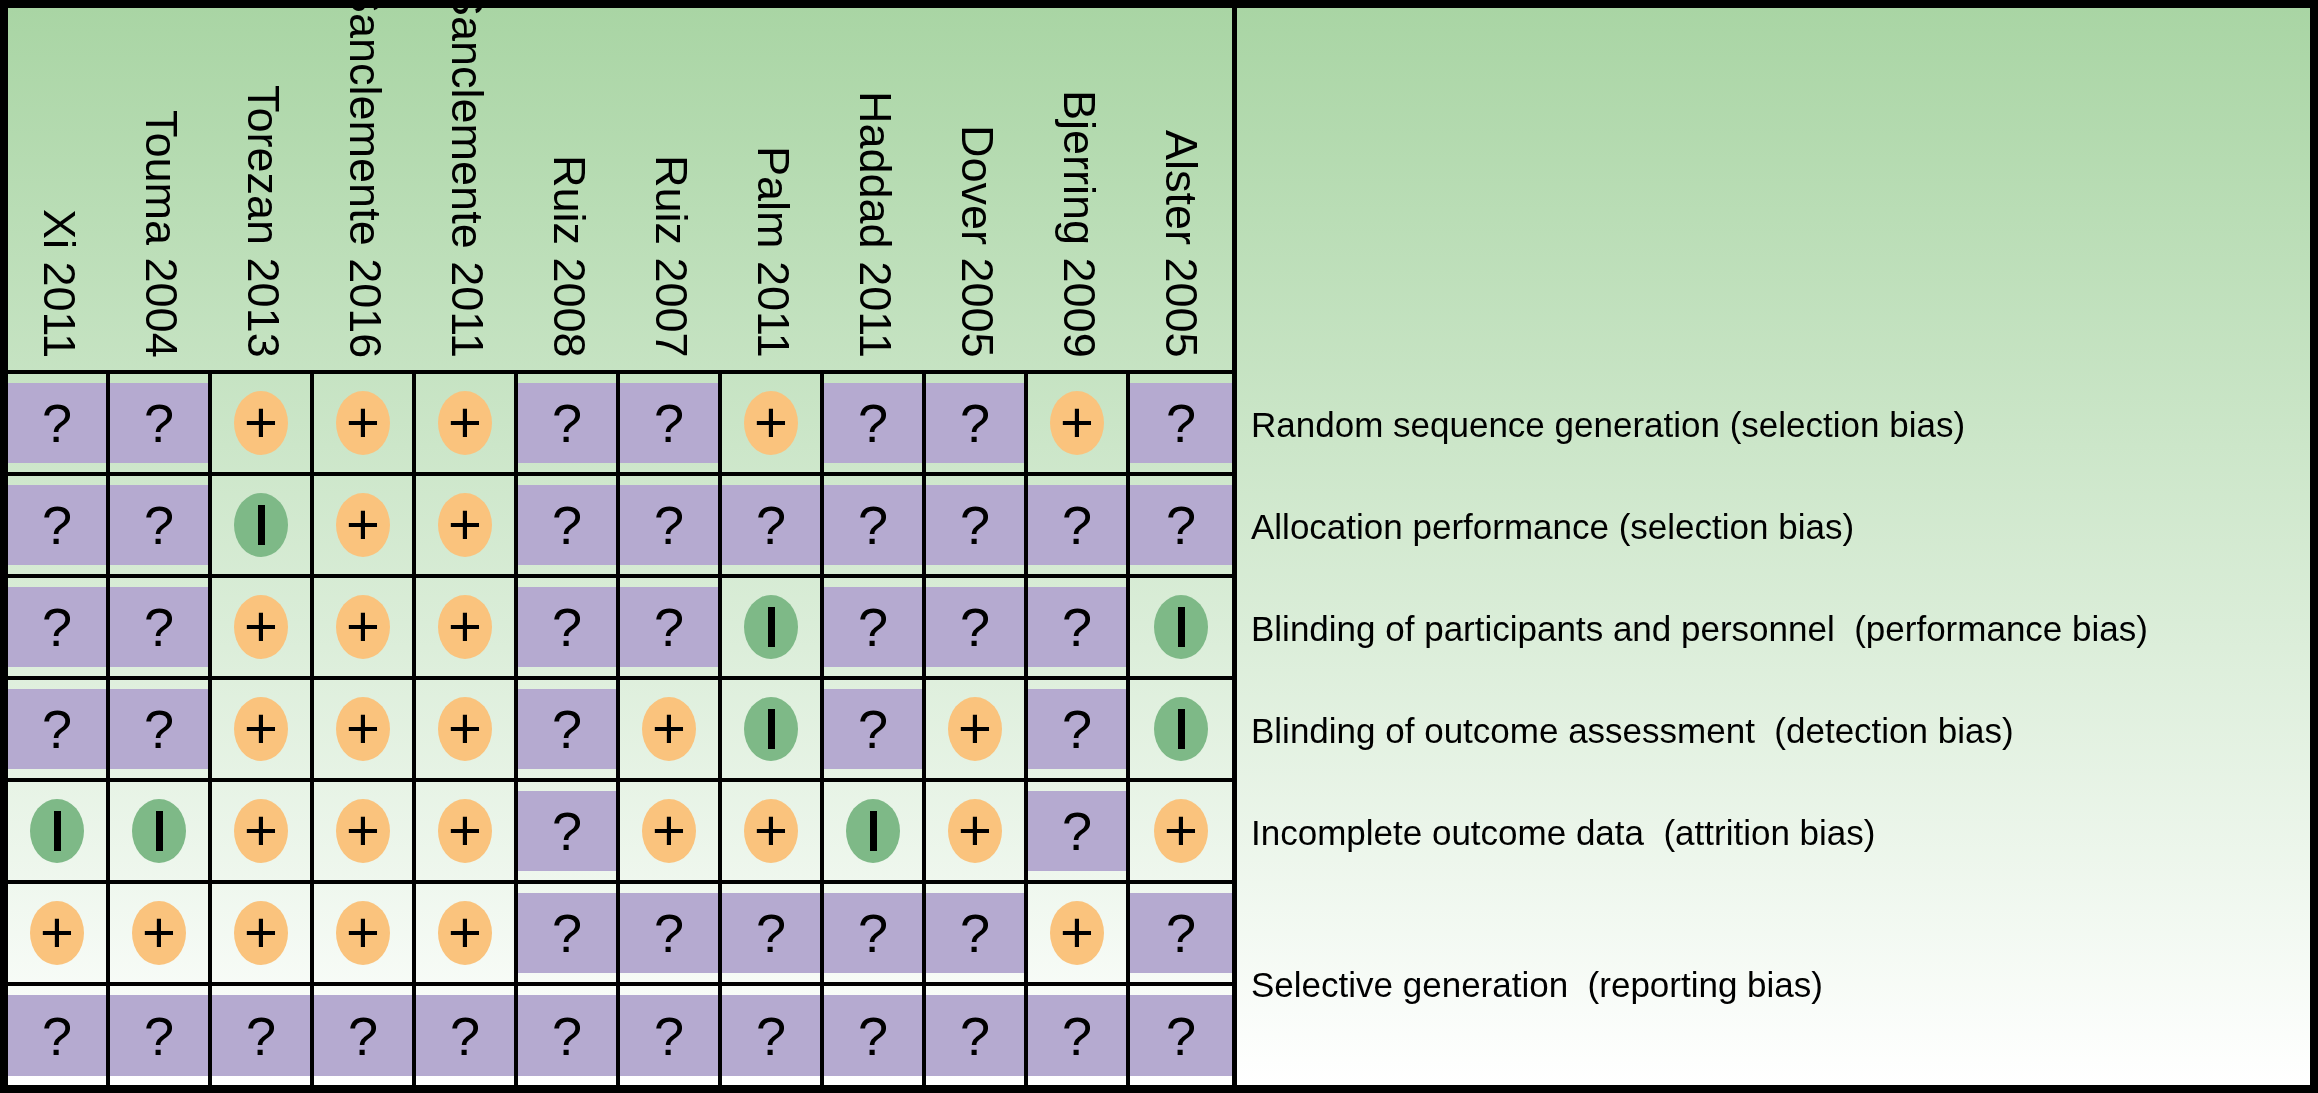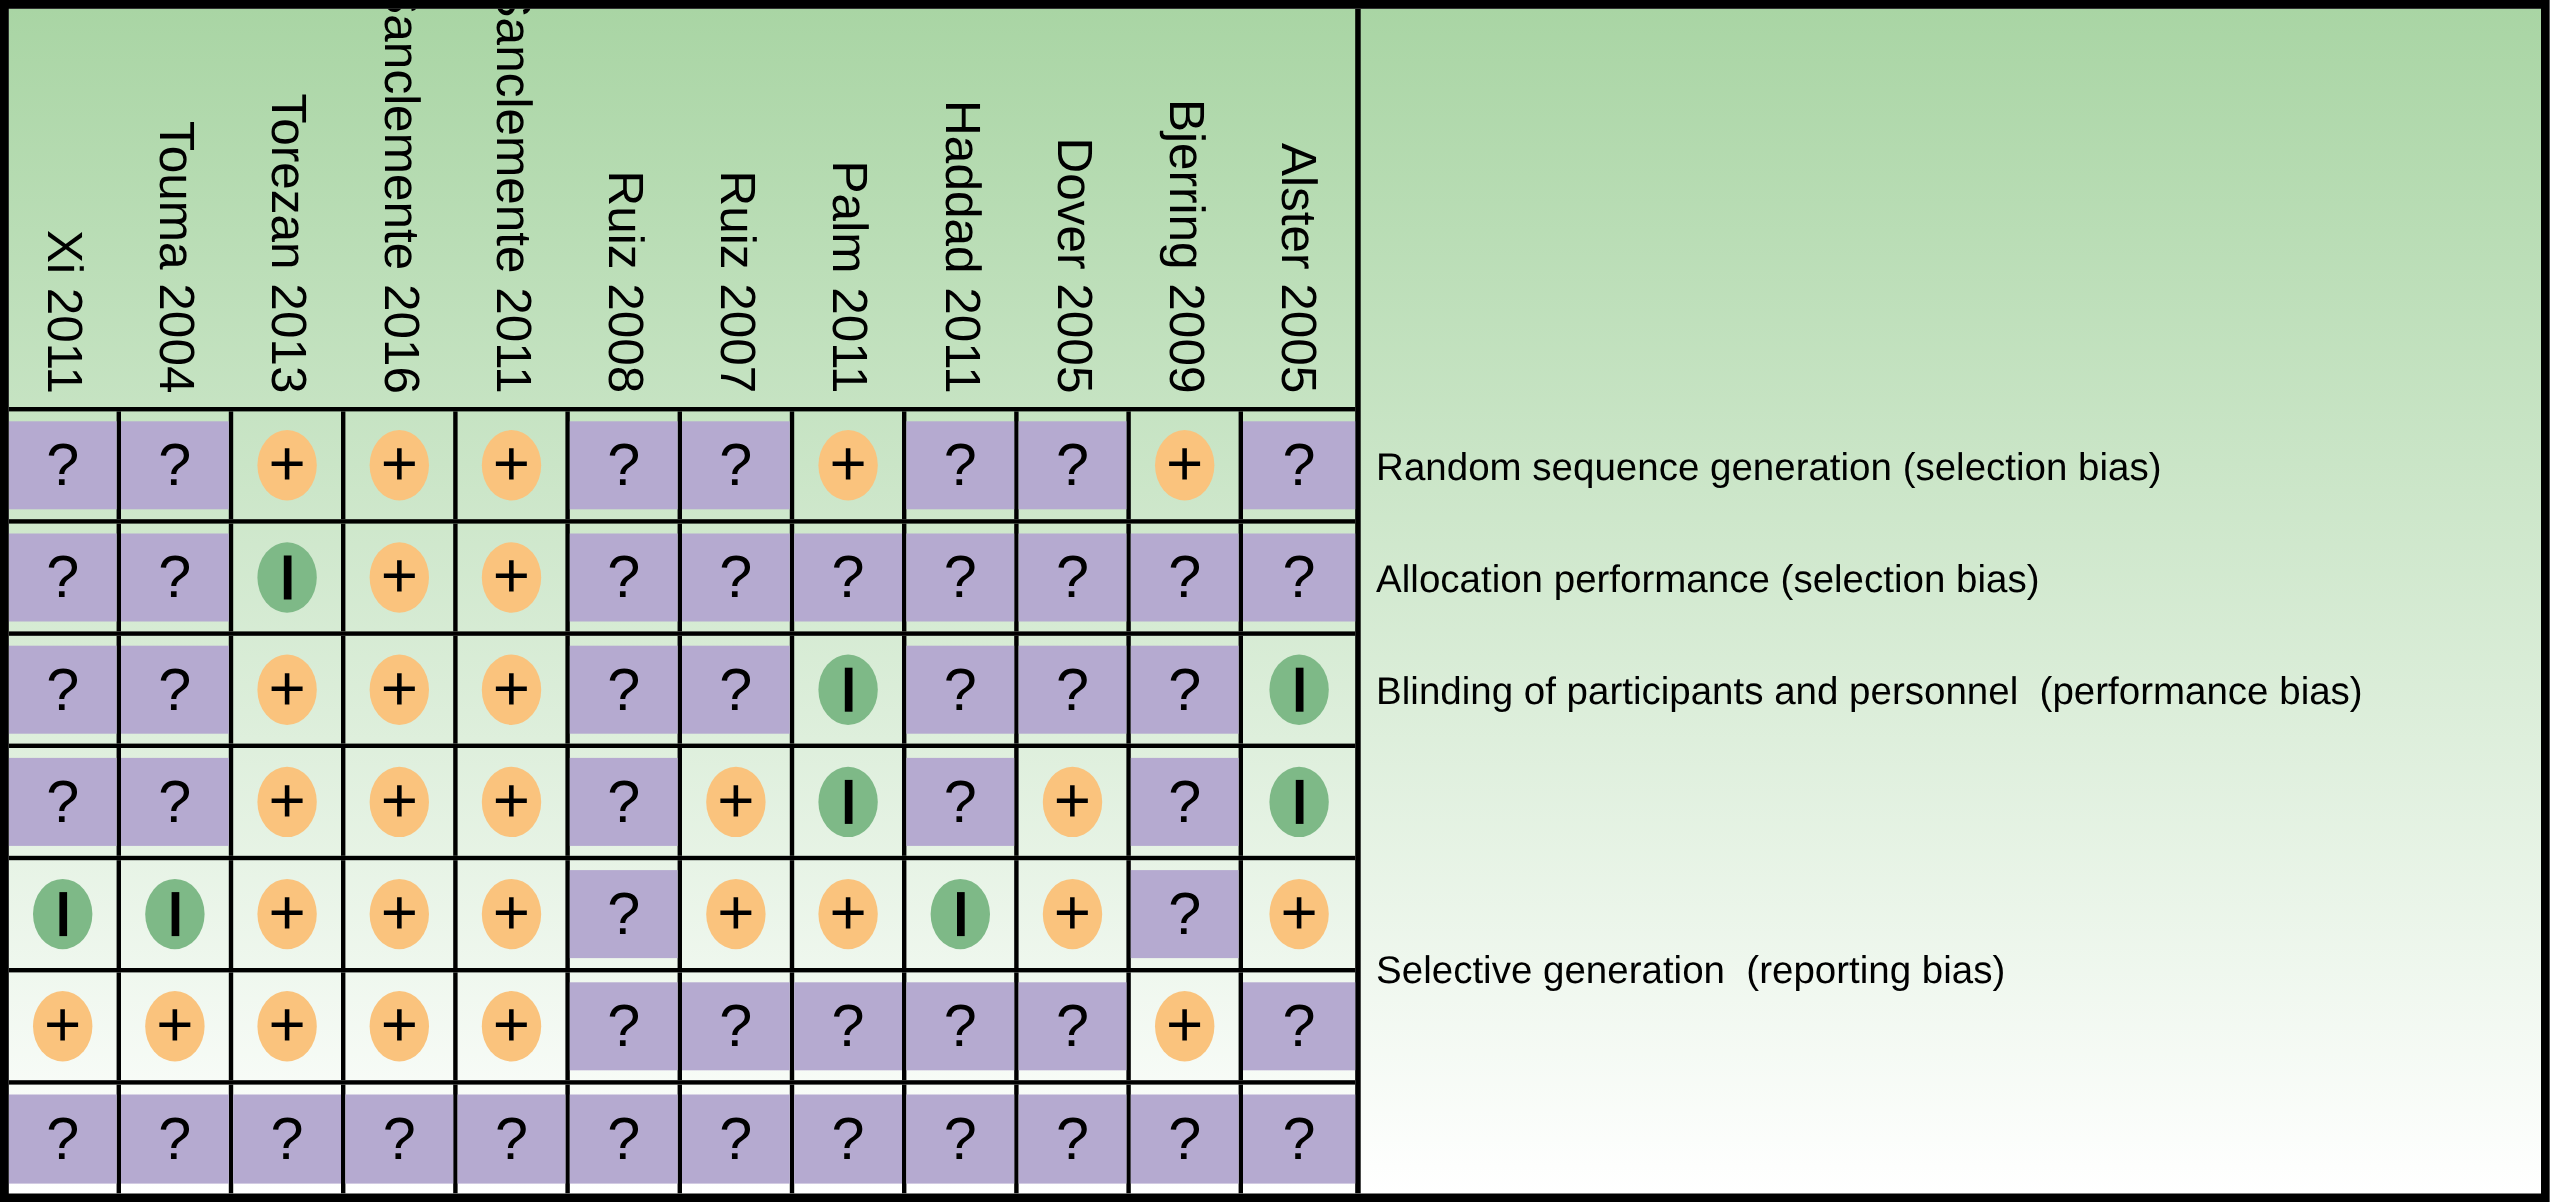--- a/index.html
+++ b/index.html
@@ -458,15 +458,17 @@
         <div class="cell">
           <div class="band"></div>
           <span class="q">?</span>
         </div>
       </div>
     </div>
   <div class="labels">
       <div class="rlabel">Random sequence generation (selection bias)</div>
       <div class="rlabel">Allocation performance (selection bias)</div>
       <div class="rlabel">Blinding of participants and personnel  (performance bias)</div>
+      <div class="rlabel">Blinding of outcome assessment  (detection bias)</div>
+      <div class="rlabel">Incomplete outcome data  (attrition bias)</div>
       <div class="rlabel">Selective generation  (reporting bias)</div>
     </div>
 </div>
 
 </body></html>

